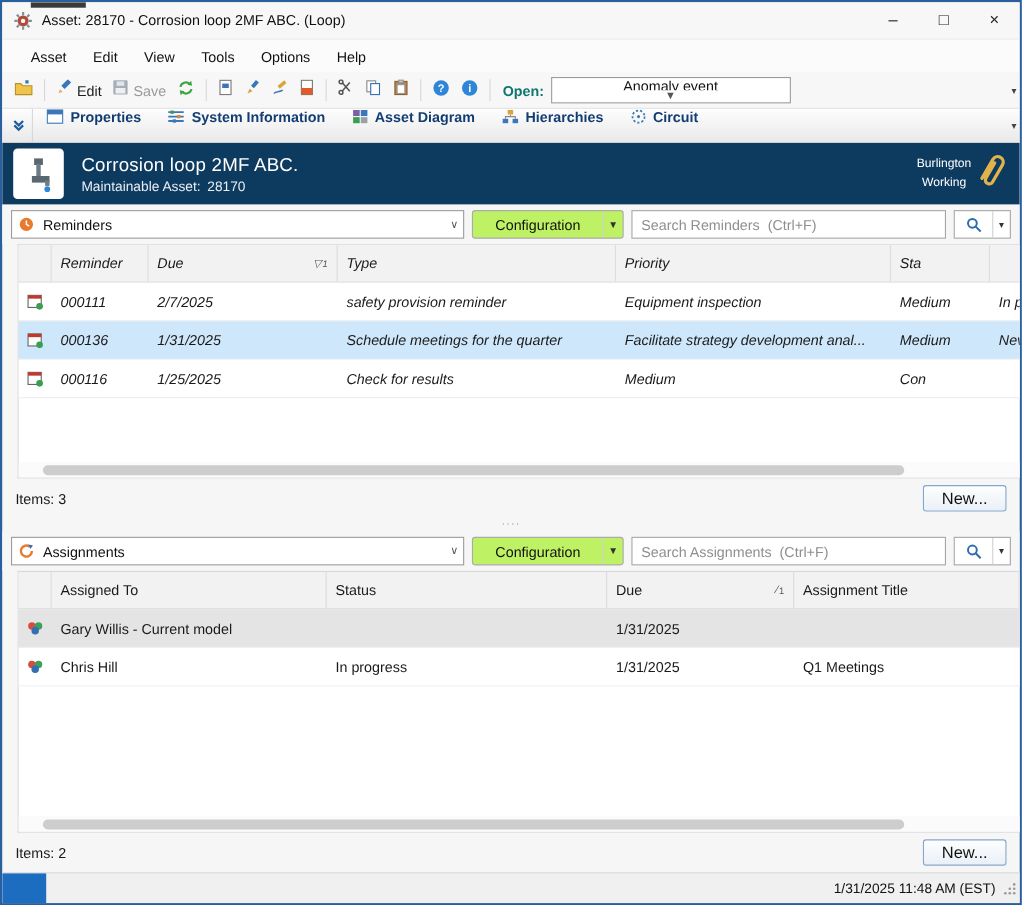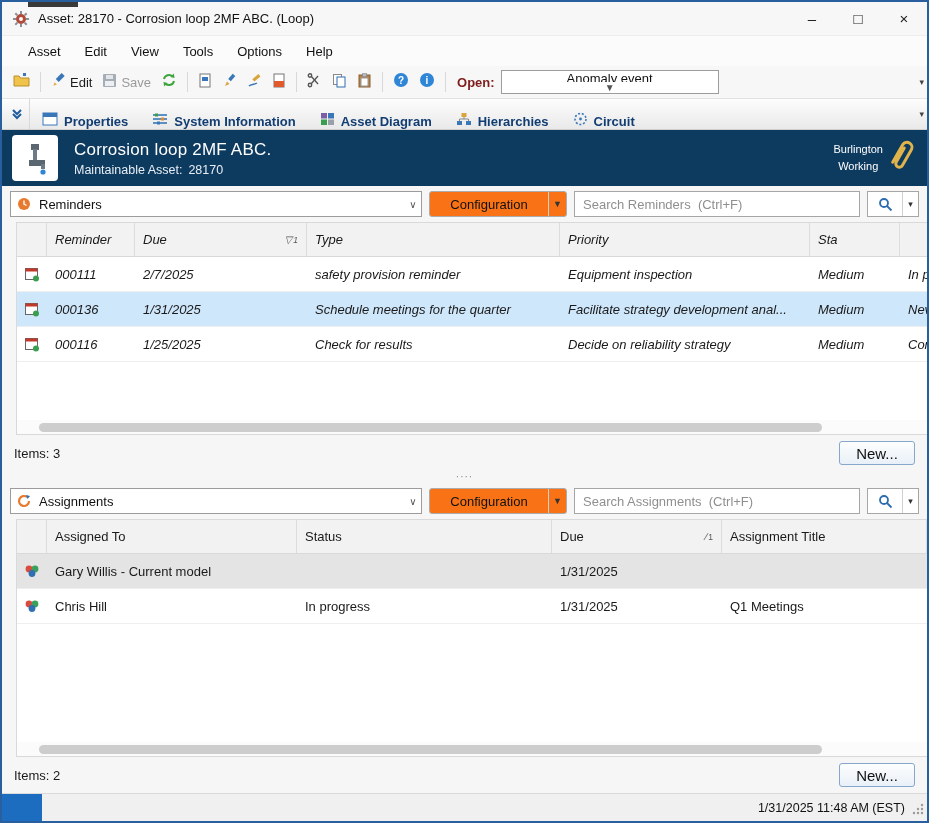--- a/index.html
+++ b/index.html
@@ -14,42 +14,42 @@
   .wctrl{width:46px;display:flex;align-items:center;justify-content:center;font-size:15px;color:#222;cursor:default;}
   
   .menubar{height:30px;background:#fbfbfb;display:flex;align-items:center;padding-left:14px;flex:0 0 auto;}
   .menu-item{padding:5px 12px;font-size:13px;color:#111;}
   
   .toolbar{height:33px;background:#f7f7f7;border-bottom:1px solid #e2e2e2;display:flex;align-items:center;padding:0 4px 0 6px;flex:0 0 auto;position:relative;}
   .tbtn{display:flex;align-items:center;gap:4px;padding:3px 5px;border-radius:3px;}
   .tbtn .lbl{font-size:13px;color:#1c1c1c;}
   .tbtn.disabled .lbl{color:#9a9a9a;}
   .tsep{width:1px;height:20px;background:#d8d8d8;margin:0 5px;}
-  .open-label{font-size:13px;color:#7f1d1d;margin:0 6px 0 6px;font-weight:bold;}
+  .open-label{font-size:13px;color:#0f766e;margin:0 6px 0 6px;font-weight:bold;}
   .combo{height:24px;background:#fff;border:1px solid #9c9c9c;display:flex;align-items:center;font-size:13px;color:#111;}
   .combo .ctext{flex:1;padding:0 8px;white-space:nowrap;overflow:hidden;}
   .combo .chev{width:16px;text-align:center;color:#555;font-size:10px;}
   .open-combo{width:218px;flex-direction:column;}
   .overflow-chev{position:absolute;right:3px;top:50%;transform:translateY(-50%);font-size:9px;color:#444;}
   
   .tabstrip{height:31px;background:linear-gradient(#fdfdfd,#e9e9e9);border-bottom:1px solid #cfcfcf;display:flex;align-items:center;flex:0 0 auto;position:relative;padding-left:2px;}
   .collapse-btn{width:26px;height:100%;display:flex;align-items:center;justify-content:center;border-right:1px solid #d8d8d8;}
-  .tab{display:flex;align-items:flex-end;gap:6px;padding:0 12px;height:100%;font-size:13px;font-weight:bold;color:#123d73;}
+  .tab{display:flex;align-items:flex-start;gap:6px;padding:0 12px;height:100%;font-size:13px;font-weight:bold;color:#123d73;}
   
   .asset-header{height:56px;background:#0d3a5f;display:flex;align-items:center;padding:0 10px;flex:0 0 auto;color:#fff;}
   .asset-icon{width:46px;height:46px;background:#fff;border-radius:4px;margin-right:16px;display:flex;align-items:center;justify-content:center;flex:0 0 auto;}
   .asset-titles{flex:1;min-width:0;}
   .asset-title{font-size:17px;letter-spacing:.2px;}
   .asset-sub{font-size:12.5px;margin-top:3px;color:#e8eef5;}
   .asset-sub b{font-weight:normal;margin-left:6px;}
   .asset-right{text-align:center;font-size:11px;line-height:17px;margin-right:4px;white-space:nowrap;}
   
   .selband{height:36px;display:flex;align-items:center;padding:0 8px;gap:7px;flex:0 0 auto;background:#f6f6f6;}
   .sel-combo{width:412px;height:26px;}
-  .cfg-btn{width:138px;height:26px;background:#f97316;border:1px solid #ababab;border-radius:3px;display:flex;align-items:center;}
+  .cfg-btn{width:138px;height:26px;background:#bef264;border:1px solid #ababab;border-radius:3px;display:flex;align-items:center;}
   .cfg-btn .ctext{flex:1;text-align:center;font-size:13px;color:#111;}
   .cfg-btn .chev{width:18px;border-left:1px solid #d0d0d0;text-align:center;font-size:9px;color:#333;height:100%;display:flex;align-items:center;justify-content:center;}
   .search-input{flex:1;height:26px;border:1px solid #a6a6a6;font-size:13px;padding:0 8px;font-family:"Liberation Sans",sans-serif;color:#111;background:#fff;}
   .search-input::placeholder{color:#8f8f8f;}
   .search-btn{width:52px;height:26px;background:#fff;border:1px solid #a6a6a6;display:flex;align-items:center;}
   .search-btn .mag{flex:1;display:flex;align-items:center;justify-content:center;}
   .search-btn .chev{width:16px;border-left:1px solid #d0d0d0;height:100%;display:flex;align-items:center;justify-content:center;font-size:9px;color:#333;}
   
   .pane{display:flex;flex-direction:column;flex:0 0 auto;}
   .list-region{margin-left:14px;border:1px solid #d9d9d9;border-right:none;background:#fff;display:flex;flex-direction:column;}
@@ -385,21 +385,20 @@
         <div class="td icon-cell">
             <svg width="16" height="16" viewBox="0 0 16 16">
               <rect x="1.5" y="2.5" width="12" height="11" fill="#fff" stroke="#666"></rect>
               <rect x="1.5" y="2.5" width="12" height="3" fill="#c0392b"></rect>
               <circle cx="12" cy="12.5" r="3" fill="#3a9e4f"></circle>
             </svg>
           </div>
         <div class="td">000116</div>
         <div class="td">1/25/2025</div>
         <div class="td">Check for results</div>
-        <div class="td">Decide on reliability  strategy</div>
         <div class="td">Medium</div>
         <div class="td">Con</div>
       </div>
       <div class="filler-r"></div>
       <div class="hscroll">
         <div class="hthumb"></div>
       </div>
     </div>
     <div class="pane-footer">
       <span class="items-count">Items: 3</span>

